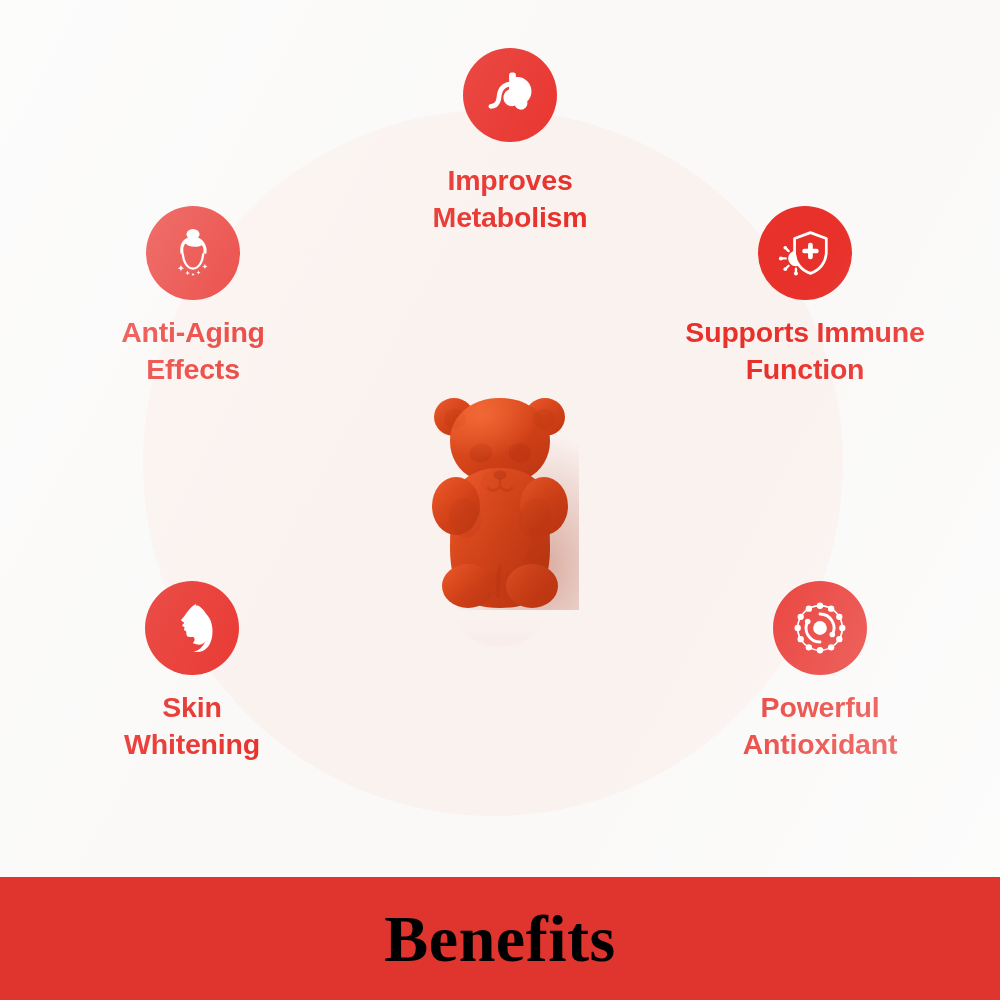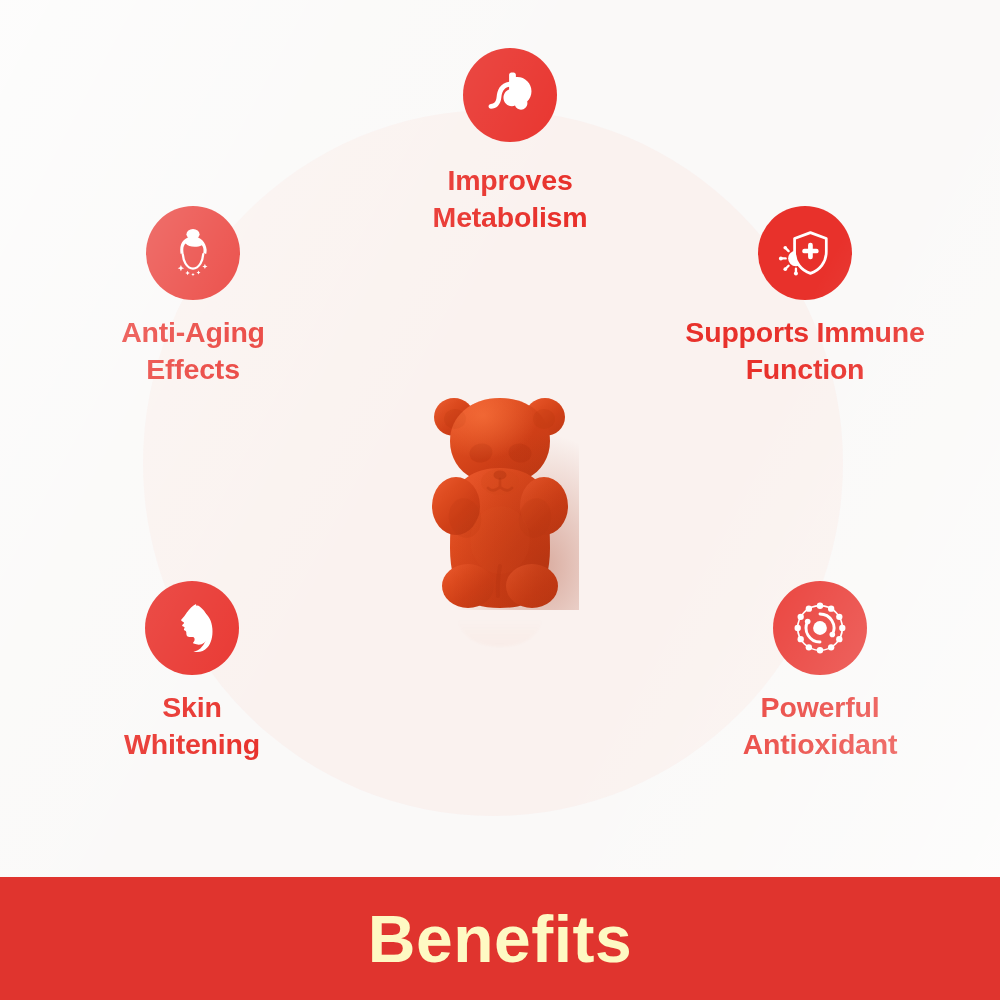--- a/index.html
+++ b/index.html
@@ -131,25 +131,26 @@
     top: 877px;
     width: 1000px;
     height: 123px;
     background: #e0342e;
     display: flex;
     align-items: center;
     justify-content: center;
   }
 
   .banner-title {
-    color: #fef9c3;
+    color: #000000;
     font-size: 66px;
     font-weight: 700;
     letter-spacing: 0.5px;
     line-height: 1;
+    font-family: Liberation Serif, serif;
   }
 </style>
 </head>
 <body>
 
 <div id="infographic">
 
   <div class="bg-circle"></div>
 
   <div class="benefit" id="benefit-metabolism">

